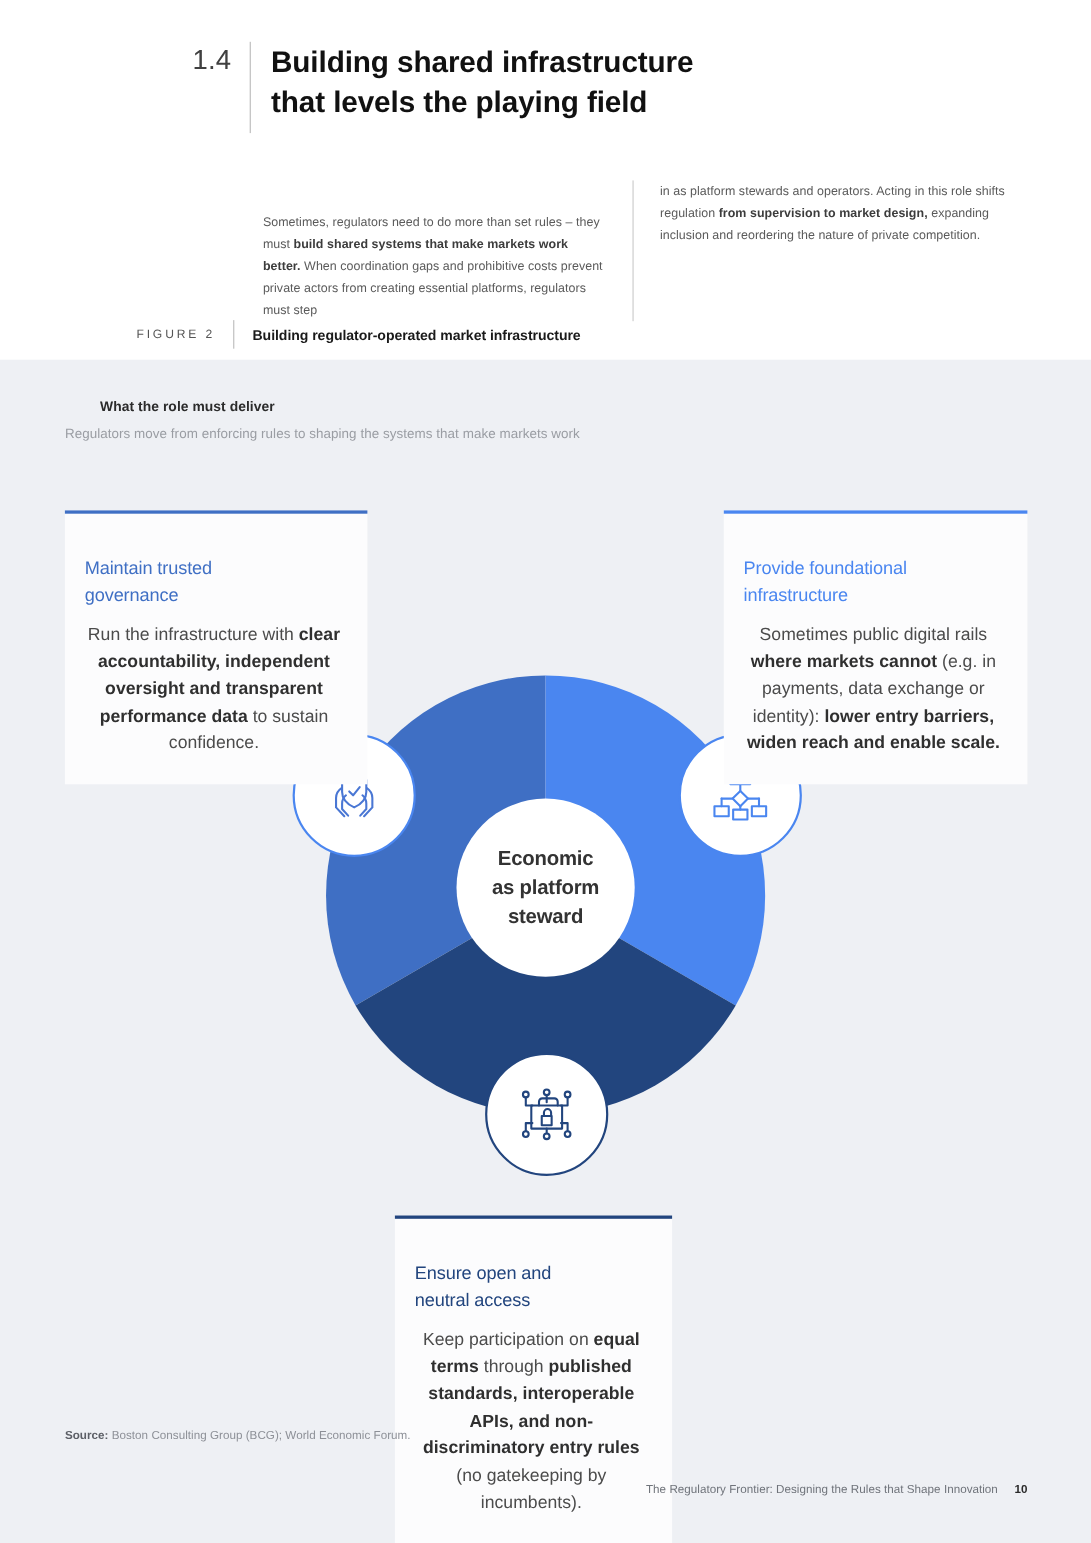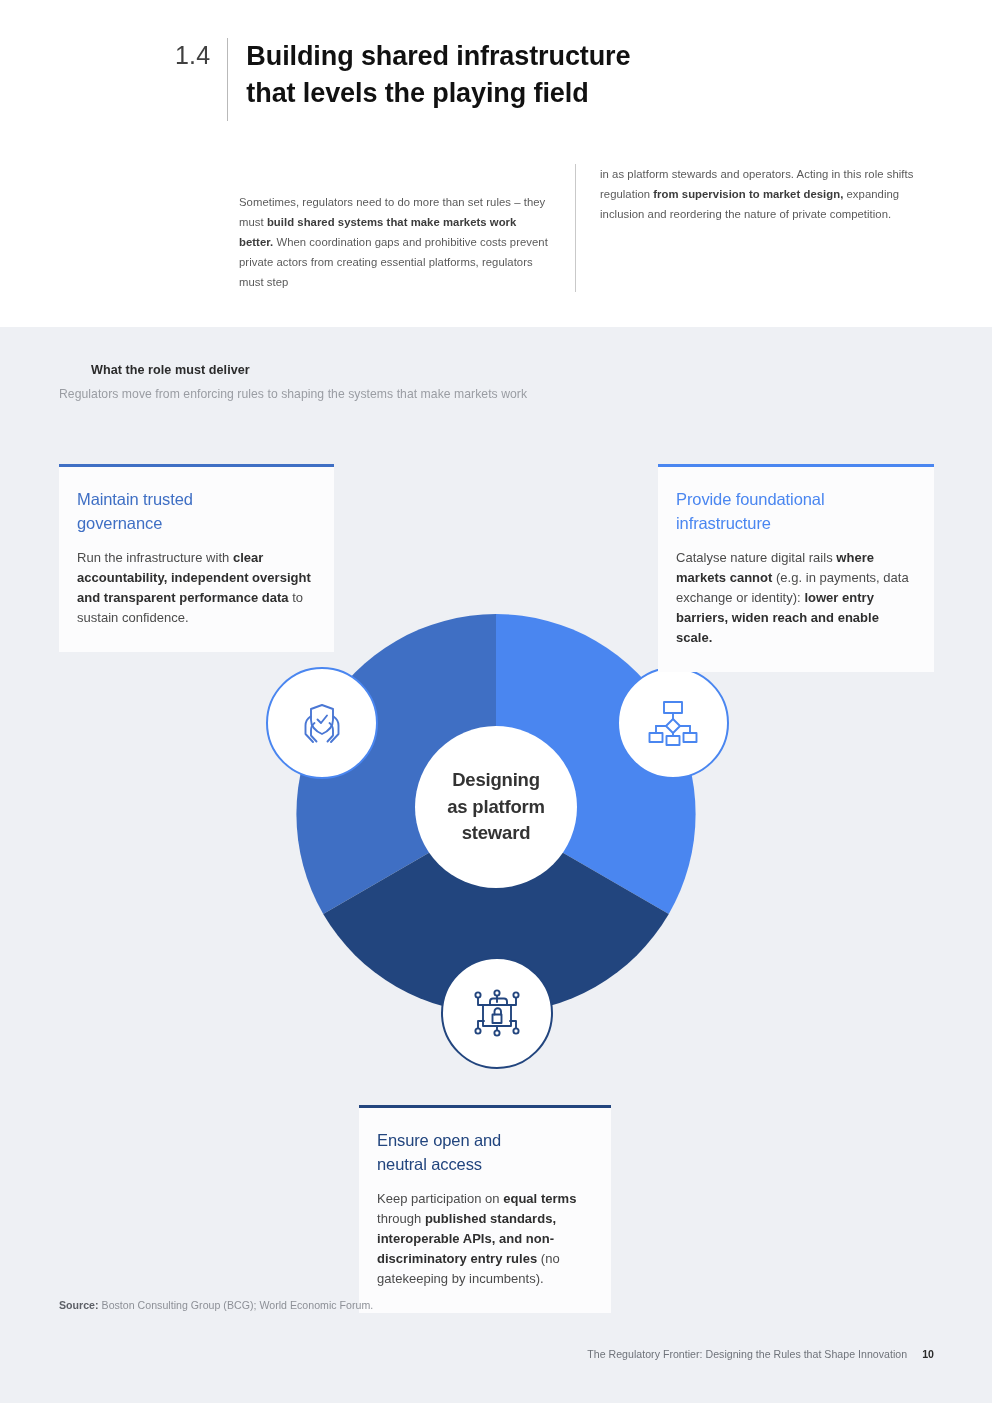--- a/index.html
+++ b/index.html
@@ -129,34 +129,35 @@
     left: 59px;
     font-size: 12.2px;
     color: #9a9da3;
     letter-spacing: .05px;
   }
 
   
   .card {
     position: absolute;
     background: #fcfcfd;
-    padding: 20px 22px 24px 18px;
+    padding: 38px 22px 24px 18px;
   }
   .card-title {
     font-size: 16.5px;
     line-height: 1.48;
     font-weight: normal;
     letter-spacing: -0.1px;
     margin-bottom: 12px;
   }
   .card-body {
-    font-size: 13px;
+    font-size: 16px;
     line-height: 1.54;
     color: #4b4b4b;
     letter-spacing: .02px;
+    text-align: center;
   }
   .card-body b { font-weight: bold; color: #2f2f2f; }
 
   #card-governance {
     top: 464px; left: 59px; width: 275px; min-height: 157px;
     border-top: 3px solid #3f6fc4;
   }
   #card-governance .card-title { color: #3f6fc4; }
 
   #card-infrastructure {
@@ -264,41 +265,46 @@
 
     <div class="lede">
       <div class="lede-col left">
         <span>Sometimes, regulators need to do more than set rules – they must </span><b>build shared systems that make markets work better.</b><span> When coordination gaps and prohibitive costs prevent private actors from creating essential platforms, regulators must step</span>
       </div>
       <div class="lede-col right">
         <span>in as platform stewards and operators. Acting in this role shifts regulation </span><b>from supervision to market design,</b><span> expanding inclusion and reordering the nature of private competition.</span>
       </div>
     </div>
 
+    <div class="figure-row">
+      <div class="figure-label">FIGURE 2</div>
+      <div class="figure-rule"></div>
+      <div class="figure-title">Building regulator-operated market infrastructure</div>
+    </div>
   </div>
 
   <div class="section-body"></div>
 
   <div class="body-heading">What the role must deliver</div>
   <div class="body-sub">Regulators move from enforcing rules to shaping the systems that make markets work</div>
 
   <div class="donut-wrap">
     <svg width="404" height="404" viewBox="0 0 404 404" aria-hidden="true">
 
       <path d="M 202 202 L 202 2 A 200 200 0 0 0 29.2 302 Z" fill="#3f6fc4"></path>
 
       <path d="M 202 202 L 202 2 A 200 200 0 0 1 374.8 302 Z" fill="#4a86f0"></path>
 
       <path d="M 202 202 L 374.8 302 A 200 200 0 0 1 29.2 302 Z" fill="#22457e"></path>
     </svg>
   </div>
 
   <div class="hub">
     <div class="hub-text">
-      <span>Designing</span><br>
+      <span>Economic</span><br>
       <span>as platform</span><br>
       <span>steward</span>
     </div>
   </div>
 
   <div class="node" id="node-governance">
     <span>
       <svg width="58" height="58" viewBox="0 0 58 58" fill="none" stroke="#4a77d4" stroke-width="1.9" stroke-linecap="round" stroke-linejoin="round">
         <path d="M29 11 L40 15 V26 C40 33 34.5 37.5 29 40 C23.5 37.5 18 33 18 26 V15 Z"></path>
         <polyline points="24.5,25.5 28,29 34,21.5"></polyline>
@@ -364,21 +370,21 @@
       <span>Run the infrastructure with </span><b>clear accountability, independent oversight and transparent performance data</b><span> to sustain confidence.</span>
     </div>
   </div>
 
   <div class="card" id="card-infrastructure">
     <div class="card-title">
       <span>Provide foundational</span><br>
       <span>infrastructure</span>
     </div>
     <div class="card-body">
-      <span>Catalyse nature digital rails </span><b>where markets cannot</b><span> (e.g. in payments, data exchange or identity): </span><b>lower entry barriers, widen reach and enable scale.</b>
+      <span>Sometimes public digital rails </span><b>where markets cannot</b><span> (e.g. in payments, data exchange or identity): </span><b>lower entry barriers, widen reach and enable scale.</b>
     </div>
   </div>
 
   <div class="card" id="card-access">
     <div class="card-title">
       <span>Ensure open and</span><br>
       <span>neutral access</span>
     </div>
     <div class="card-body">
       <span>Keep participation on </span><b>equal terms</b><span> through </span><b>published standards, interoperable APIs, and non-discriminatory entry rules</b><span> (no gatekeeping by incumbents).</span>

